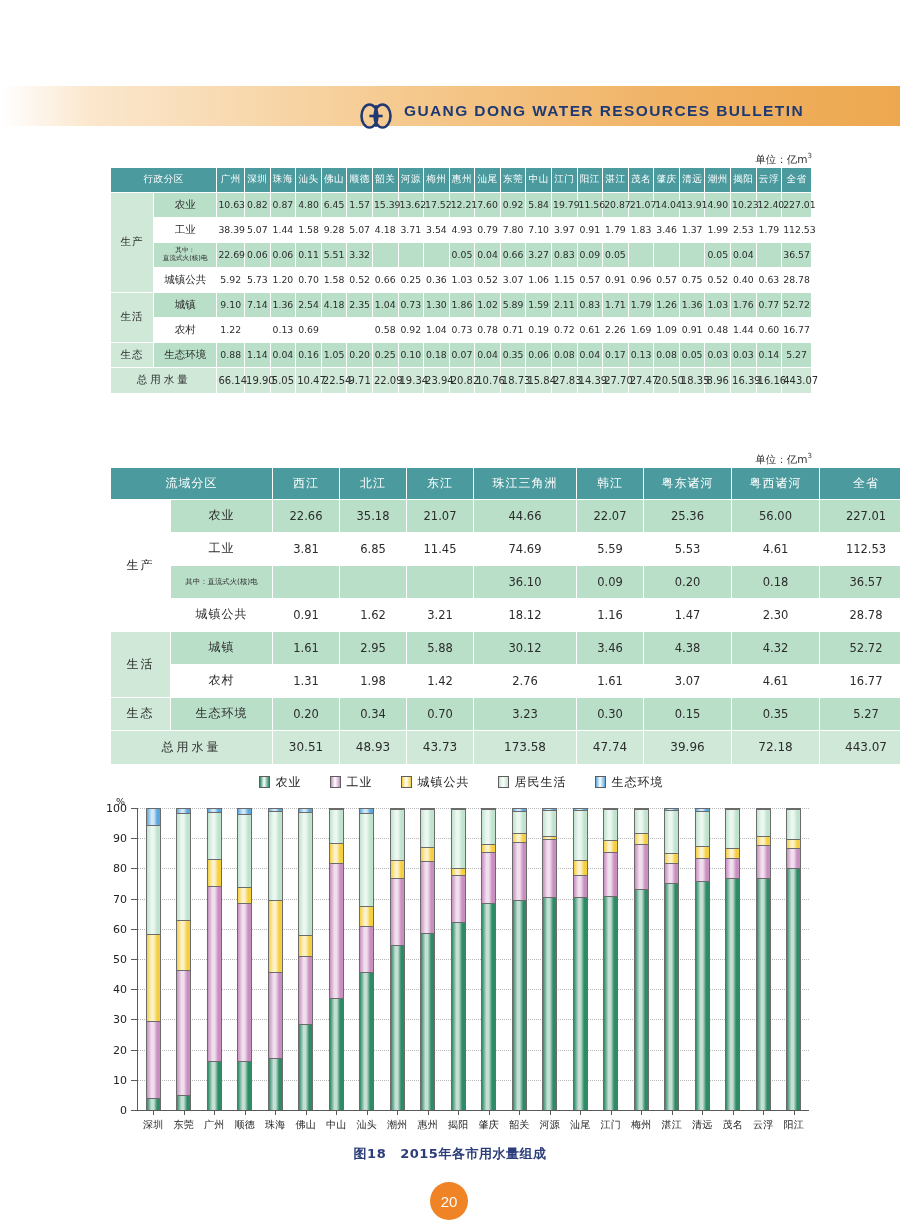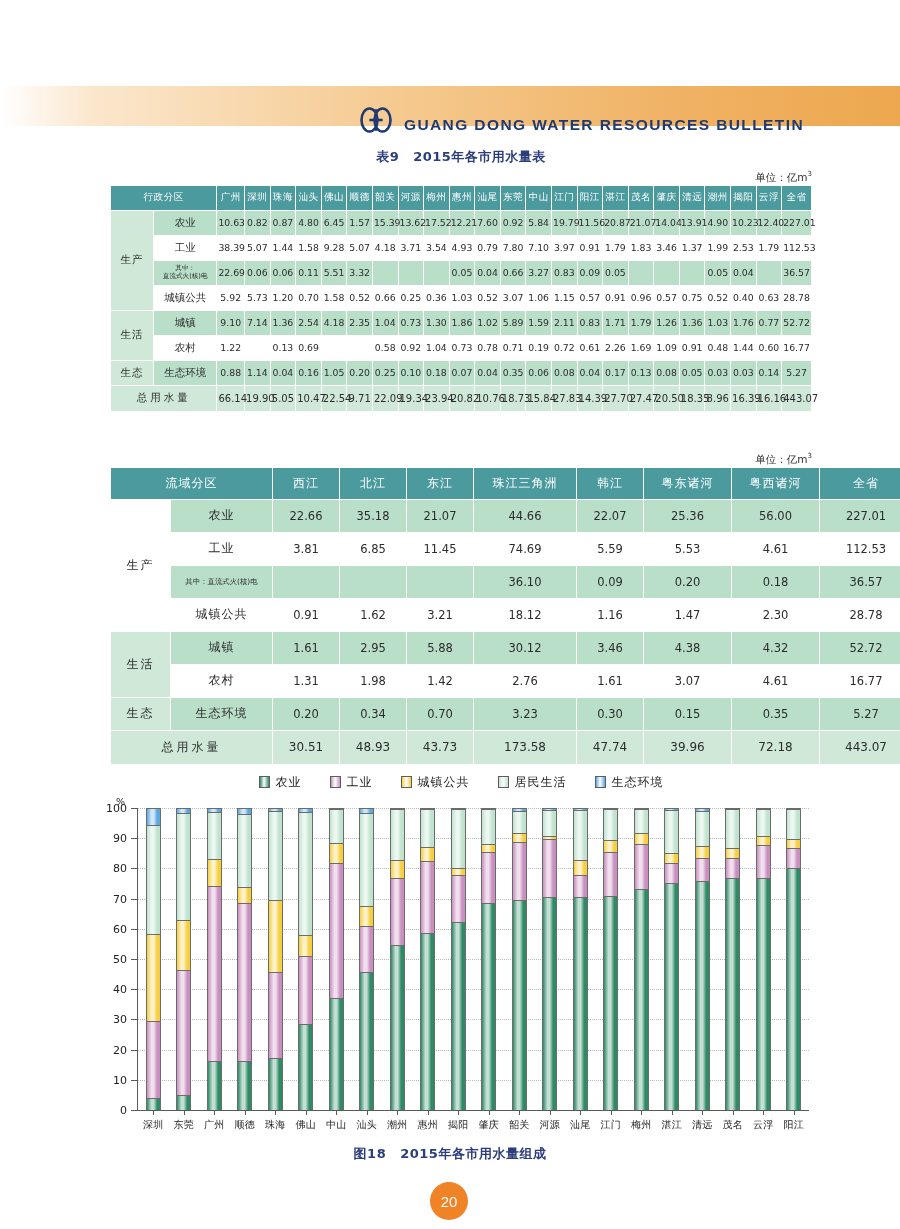--- a/index.html
+++ b/index.html
@@ -12,22 +12,22 @@
     position:relative;
     overflow:hidden;
   }
 
   
   .header-band {
     position:absolute; left:0; top:86px; width:900px; height:40px;
     background:linear-gradient(to right,#ffffff 0%,#fbe7cd 10%,#f5c98e 45%,#f0b264 75%,#eda84f 100%);
   }
   .header-inner {
-    position:absolute; right:96px; top:8px; height:40px;
-    display:flex; align-items:flex-end; gap:12px;
+    position:absolute; right:96px; top:16px; height:40px;
+    display:flex; align-items:flex-start; gap:12px;
   }
   .logo-mark { width:32px; height:28px; position:relative; flex:0 0 auto; }
   .logo-mark svg { display:block; }
   .header-title {
     font-family:"Liberation Sans","DejaVu Sans",sans-serif;
     font-size:15.5px; font-weight:bold; letter-spacing:1.4px;
     color:#1f3a73; white-space:nowrap;
   }
 
   
@@ -175,23 +175,20 @@
         <ellipse cx="22.5" cy="14" rx="8" ry="11.5" fill="none" stroke="#1f3a73" stroke-width="2.6"></ellipse>
         <rect x="14.8" y="3.2" width="2.6" height="21.6" fill="#1f3a73"></rect>
         <rect x="9.4" y="12.7" width="13.2" height="2.6" fill="#1f3a73"></rect>
       </svg>
     </span>
     <span class="header-title">GUANG DONG WATER RESOURCES BULLETIN</span>
   </div>
 </div>
 
 <div id="t9-wrap">
-  <div class="tbl-caption">
-    <span>表9</span><span class="gap"></span><span>2015年各市用水量表</span>
-  </div>
   <div class="unit-line">
     <span>单位：亿m</span><sup>3</sup>
   </div>
   <table class="wt" id="t9">
     <colgroup>
       <col style="width:42px">
         <col style="width:62px">
       <col style="width:27px">
         <col style="width:25px">
         <col style="width:25px">

